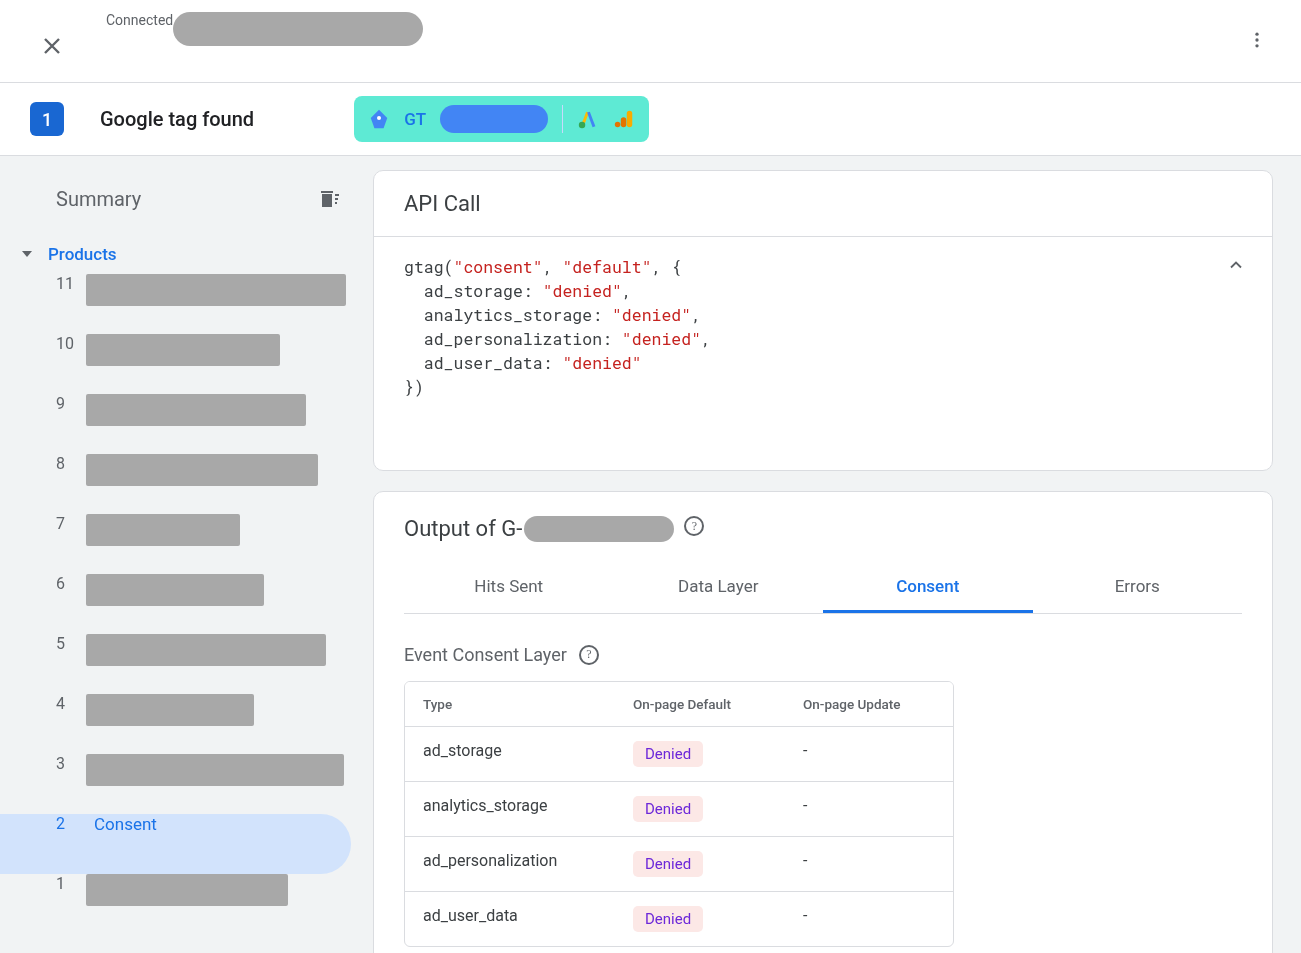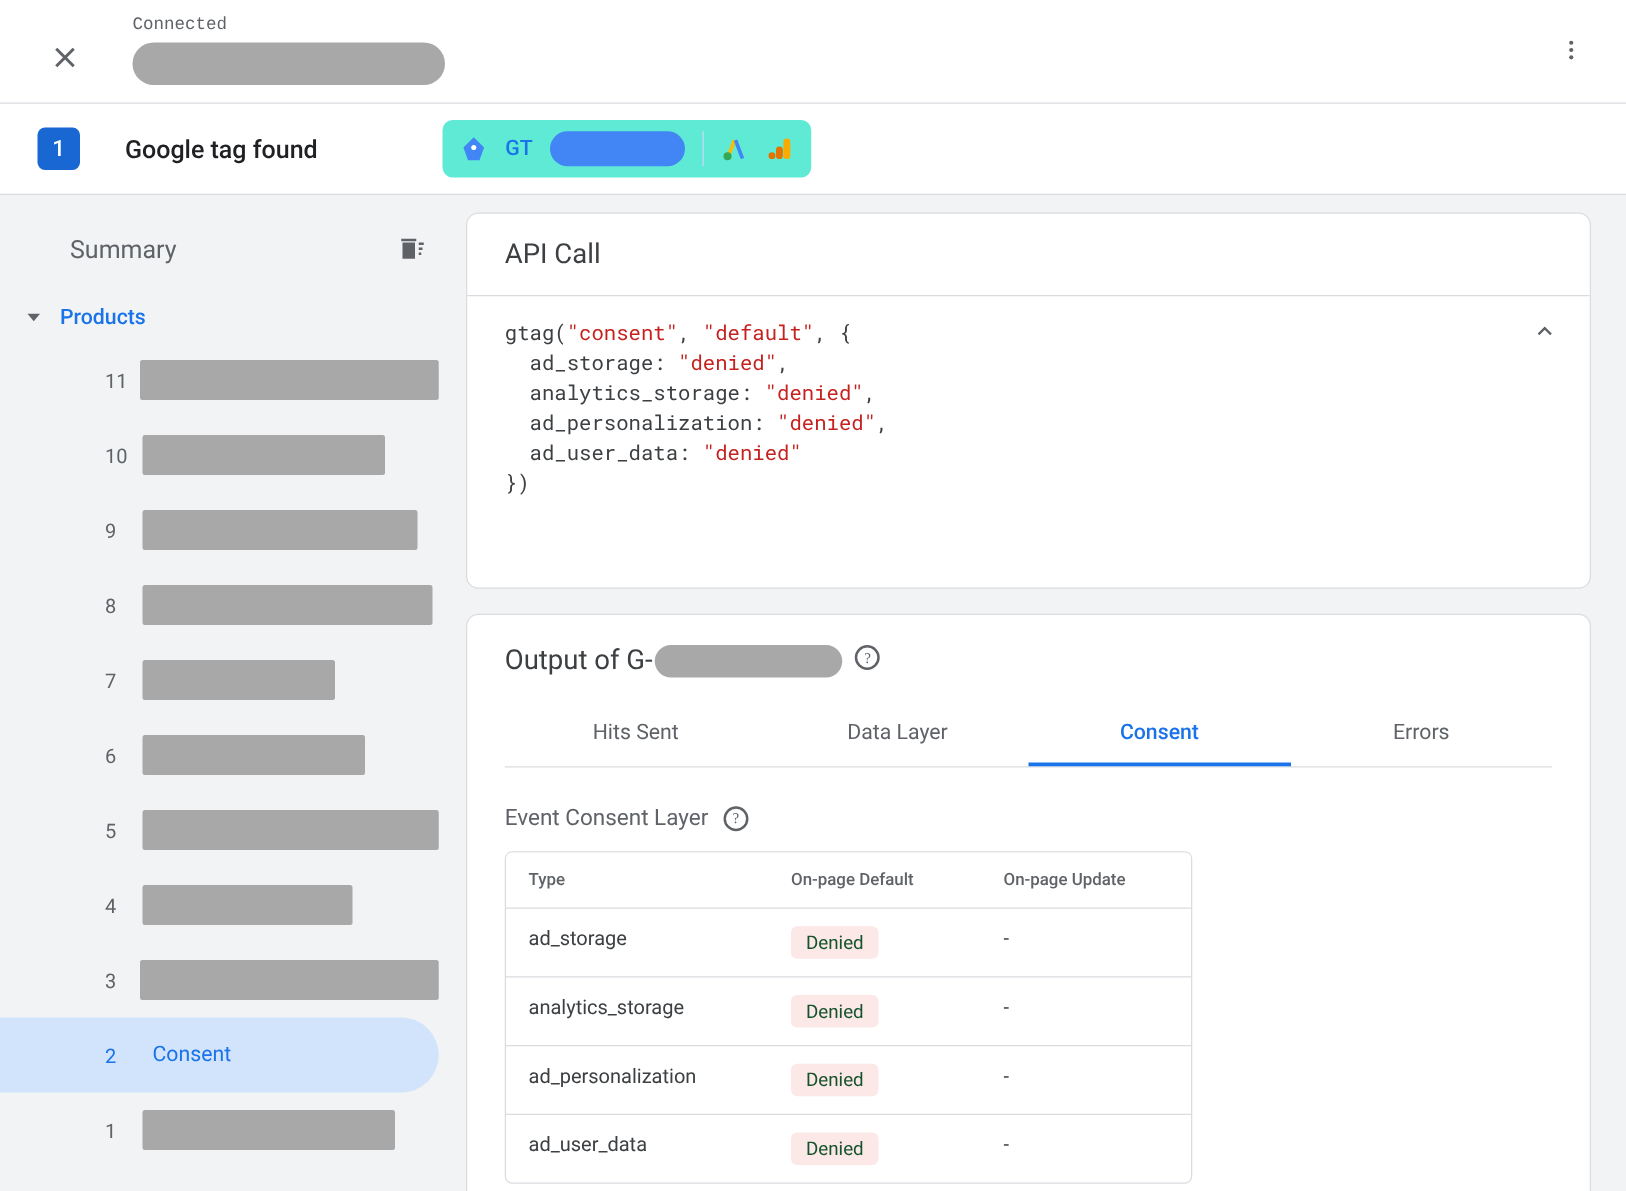--- a/index.html
+++ b/index.html
@@ -2,21 +2,21 @@
 <html><head>
 <meta charset="utf-8">
 <style>
   * { box-sizing: border-box; margin: 0; padding: 0; }
   html, body { width: 1301px; height: 953px; font-family: 'Google Sans', Roboto, Arial, sans-serif; color: #3c4043; background: #fff; overflow: hidden; }
   
   
   .topbar { height: 83px; border-bottom: 1px solid #dadce0; display: flex; align-items: flex-start; padding: 12px 0 0 0; position: relative; }
   .close-btn { width: 48px; height: 48px; margin: 10px 30px 0 28px; display:flex; align-items:center; justify-content:center; color:#5f6368; cursor:pointer; }
   .close-btn svg { width: 24px; height: 24px; }
-  .conn-block { display:flex; flex-direction:column;font-family:Liberation Mono, monospace; }
+  .conn-block { display:flex; flex-direction:row; }
   .conn-label { font-size: 14px; color:#5f6368; margin-bottom:6px; }
   .redact-pill { background:#a8a8a8; border-radius:18px; }
   .kebab { position:absolute; right:24px; top:20px; width:40px; height:40px; display:flex; align-items:center; justify-content:center; cursor:pointer; color:#5f6368;}
   .kebab svg{width:20px;height:20px;}
   
   
   .tagbar { height: 73px; display:flex; align-items:center; padding-left:30px; border-bottom:1px solid #dadce0;}
   .count-badge { width:34px; height:34px; background:#1967d2; color:#fff; border-radius:6px; display:flex; align-items:center; justify-content:center; font-size:18px; font-weight:500;}
   .tag-title { font-size:20px; font-weight:500; color:#202124; margin-left:36px; }
   .tag-chip { margin-left:100px; background:#5eead4; border-radius:8px; height:46px; display:flex; align-items:center; padding:0 14px; gap:14px;}
@@ -33,21 +33,21 @@
   
   .sidebar { width: 373px; padding-top:26px; }
   .summary-row { display:flex; align-items:center; justify-content:space-between; padding:0 28px 8px 56px;}
   .summary-text { font-size:20px; color:#5f6368;}
   .clear-btn { width:34px; height:34px; display:flex; align-items:center; justify-content:center; cursor:pointer; color:#5f6368;}
   .clear-btn svg{width:24px;height:24px;}
   .section-row { display:flex; align-items:center; padding:20px 0 10px 22px; cursor:pointer;}
   .tri { width:0;height:0;border-left:5px solid transparent;border-right:5px solid transparent;border-top:6px solid #5f6368; margin-right:16px;}
   .section-label { color:#1a73e8; font-size:17px; font-weight:500;}
   .event-list { }
-  .event-item { display:flex; align-items:center; height:60px; padding-left:84px; cursor:pointer; border-top-right-radius:30px; border-bottom-right-radius:30px; margin-right:22px;}
+  .event-item { display:flex; height:60px; padding-left:56px; cursor:pointer; border-top-right-radius:30px; border-bottom-right-radius:30px; margin-right:22px;}
   .event-item .num { width:20px; font-size:16px; color:#5f6368;}
   .event-item .bar { background:#a8a8a8; height:32px; margin-left:10px; border-radius:2px;}
   .event-item.selected { background:#d2e3fc; }
   .event-item.selected .num { color:#1a73e8; }
   .event-item .label { margin-left:18px; font-size:17px; color:#1a73e8;}
   
   
   .main { flex:1; padding:14px 28px 0 0; overflow-y:auto;}
   .card { background:#fff; border:1px solid #dadce0; border-radius:10px; margin-bottom:20px; }
   .card-header { padding:20px 30px; font-size:22px; color:#3c4043; border-bottom:1px solid #dadce0;}
@@ -67,21 +67,21 @@
   .tab-body { padding:30px 30px 30px;}
   .subhead { font-size:18px; color:#5f6368; display:flex; align-items:center; gap:12px; margin-bottom:16px;}
   .tbl { border:1px solid #dadce0; border-radius:6px; overflow:hidden; width:550px;}
   .tbl-row { display:flex; border-top:1px solid #dadce0;}
   .tbl-row:first-child{border-top:none; background:#fff;}
   .tbl-row.head .cell{ font-size:13.5px; color:#5f6368; font-weight:500; padding:14px 18px;}
   .cell { padding:14px 18px; font-size:16px; color:#3c4043;}
   .cell.c1{width:210px;}
   .cell.c2{width:170px;}
   .cell.c3{flex:1;}
-  .deny-badge { background:#fce8e6; color:#14532d; padding:4px 12px; border-radius:5px; font-size:15px; display:inline-block;}
+  .deny-badge { background:#fce8e6; color:#6d28d9; padding:4px 12px; border-radius:5px; font-size:15px; display:inline-block;}
 </style>
 </head>
 <body>
 
 <div class="topbar">
   <div class="close-btn">
     <svg viewBox="0 0 24 24">
         <path fill="none" stroke="currentColor" stroke-width="2.4" d="M5 5l14 14M19 5L5 19"></path>
       </svg>
   </div>

